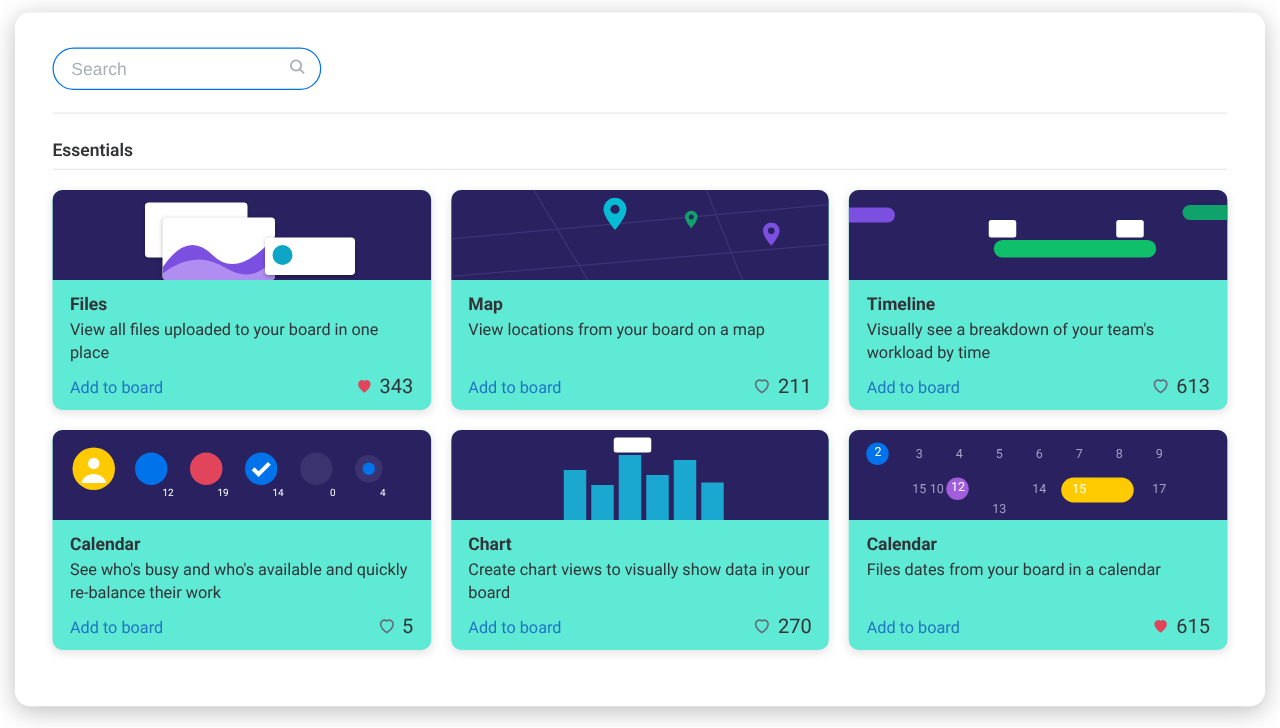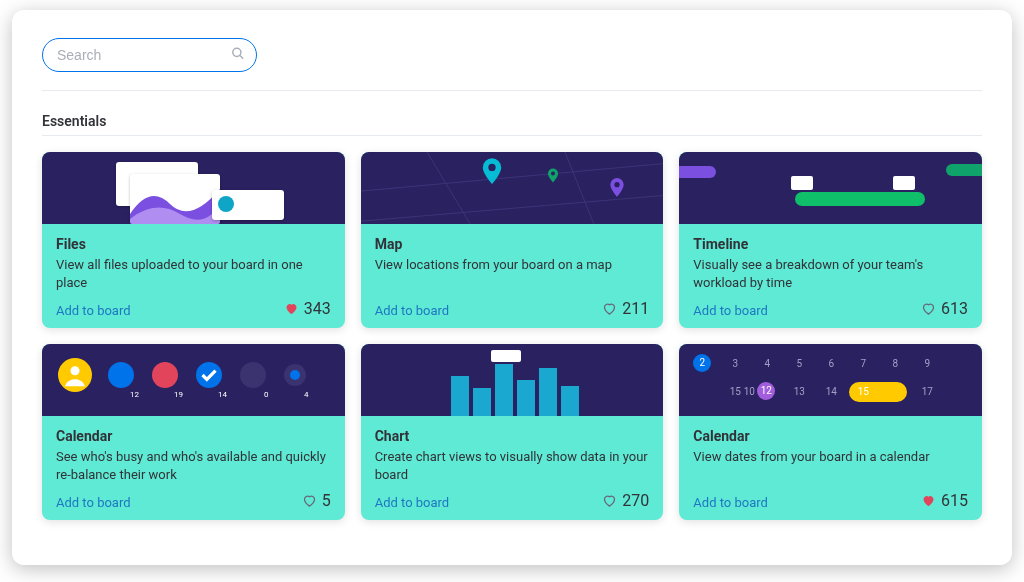--- a/index.html
+++ b/index.html
@@ -315,30 +315,30 @@
         <span class="cal-cell" style="left:78px; top:14px;">4</span>
         <span class="cal-cell" style="left:110px; top:14px;">5</span>
         <span class="cal-cell" style="left:142px; top:14px;">6</span>
         <span class="cal-cell" style="left:174px; top:14px;">7</span>
         <span class="cal-cell" style="left:206px; top:14px;">8</span>
         <span class="cal-cell" style="left:238px; top:14px;">9</span>
 
         <span class="cal-cell" style="left:14px; top:42px;margin-left:46px;">10</span>
         <span class="cal-cell" style="left:46px; top:42px;">15</span>
         <div class="cal-badge" style="left:78px; top:38px; background:#a25ddc;">12</div>
-        <span class="cal-cell" style="left:110px; top:42px;">13</span>
+        <span class="cal-cell" style="left:110px; top:58px;">13</span>
         <span class="cal-cell" style="left:142px; top:42px;">14</span>
         <div style="position:absolute;left:170px;top:38px;width:58px;height:20px;border-radius:10px;background:#ffcb00;"></div>
         <span class="cal-cell" style="left:174px; top:42px; color:#fff;">15</span>
         <span class="cal-cell" style="left:206px; top:42px; color:#fff;margin-top:35px;">16</span>
         <span class="cal-cell" style="left:238px; top:42px;">17</span>
       </div>
       <div class="card-body">
         <div class="card-title">Calendar</div>
-        <div class="card-desc">View dates from your board in a calendar</div>
+        <div class="card-desc">Files dates from your board in a calendar</div>
         <div class="card-footer">
           <span class="add-link">Add to board</span>
           <span class="likes">
             <svg class="heart" viewBox="0 0 24 24" fill="#e2445c">
                 <path d="M12 21s-8-5.3-8-11a5 5 0 0 1 8-4 5 5 0 0 1 8 4c0 5.7-8 11-8 11z"></path>
               </svg>
             <span>615</span>
           </span>
         </div>
       </div>

